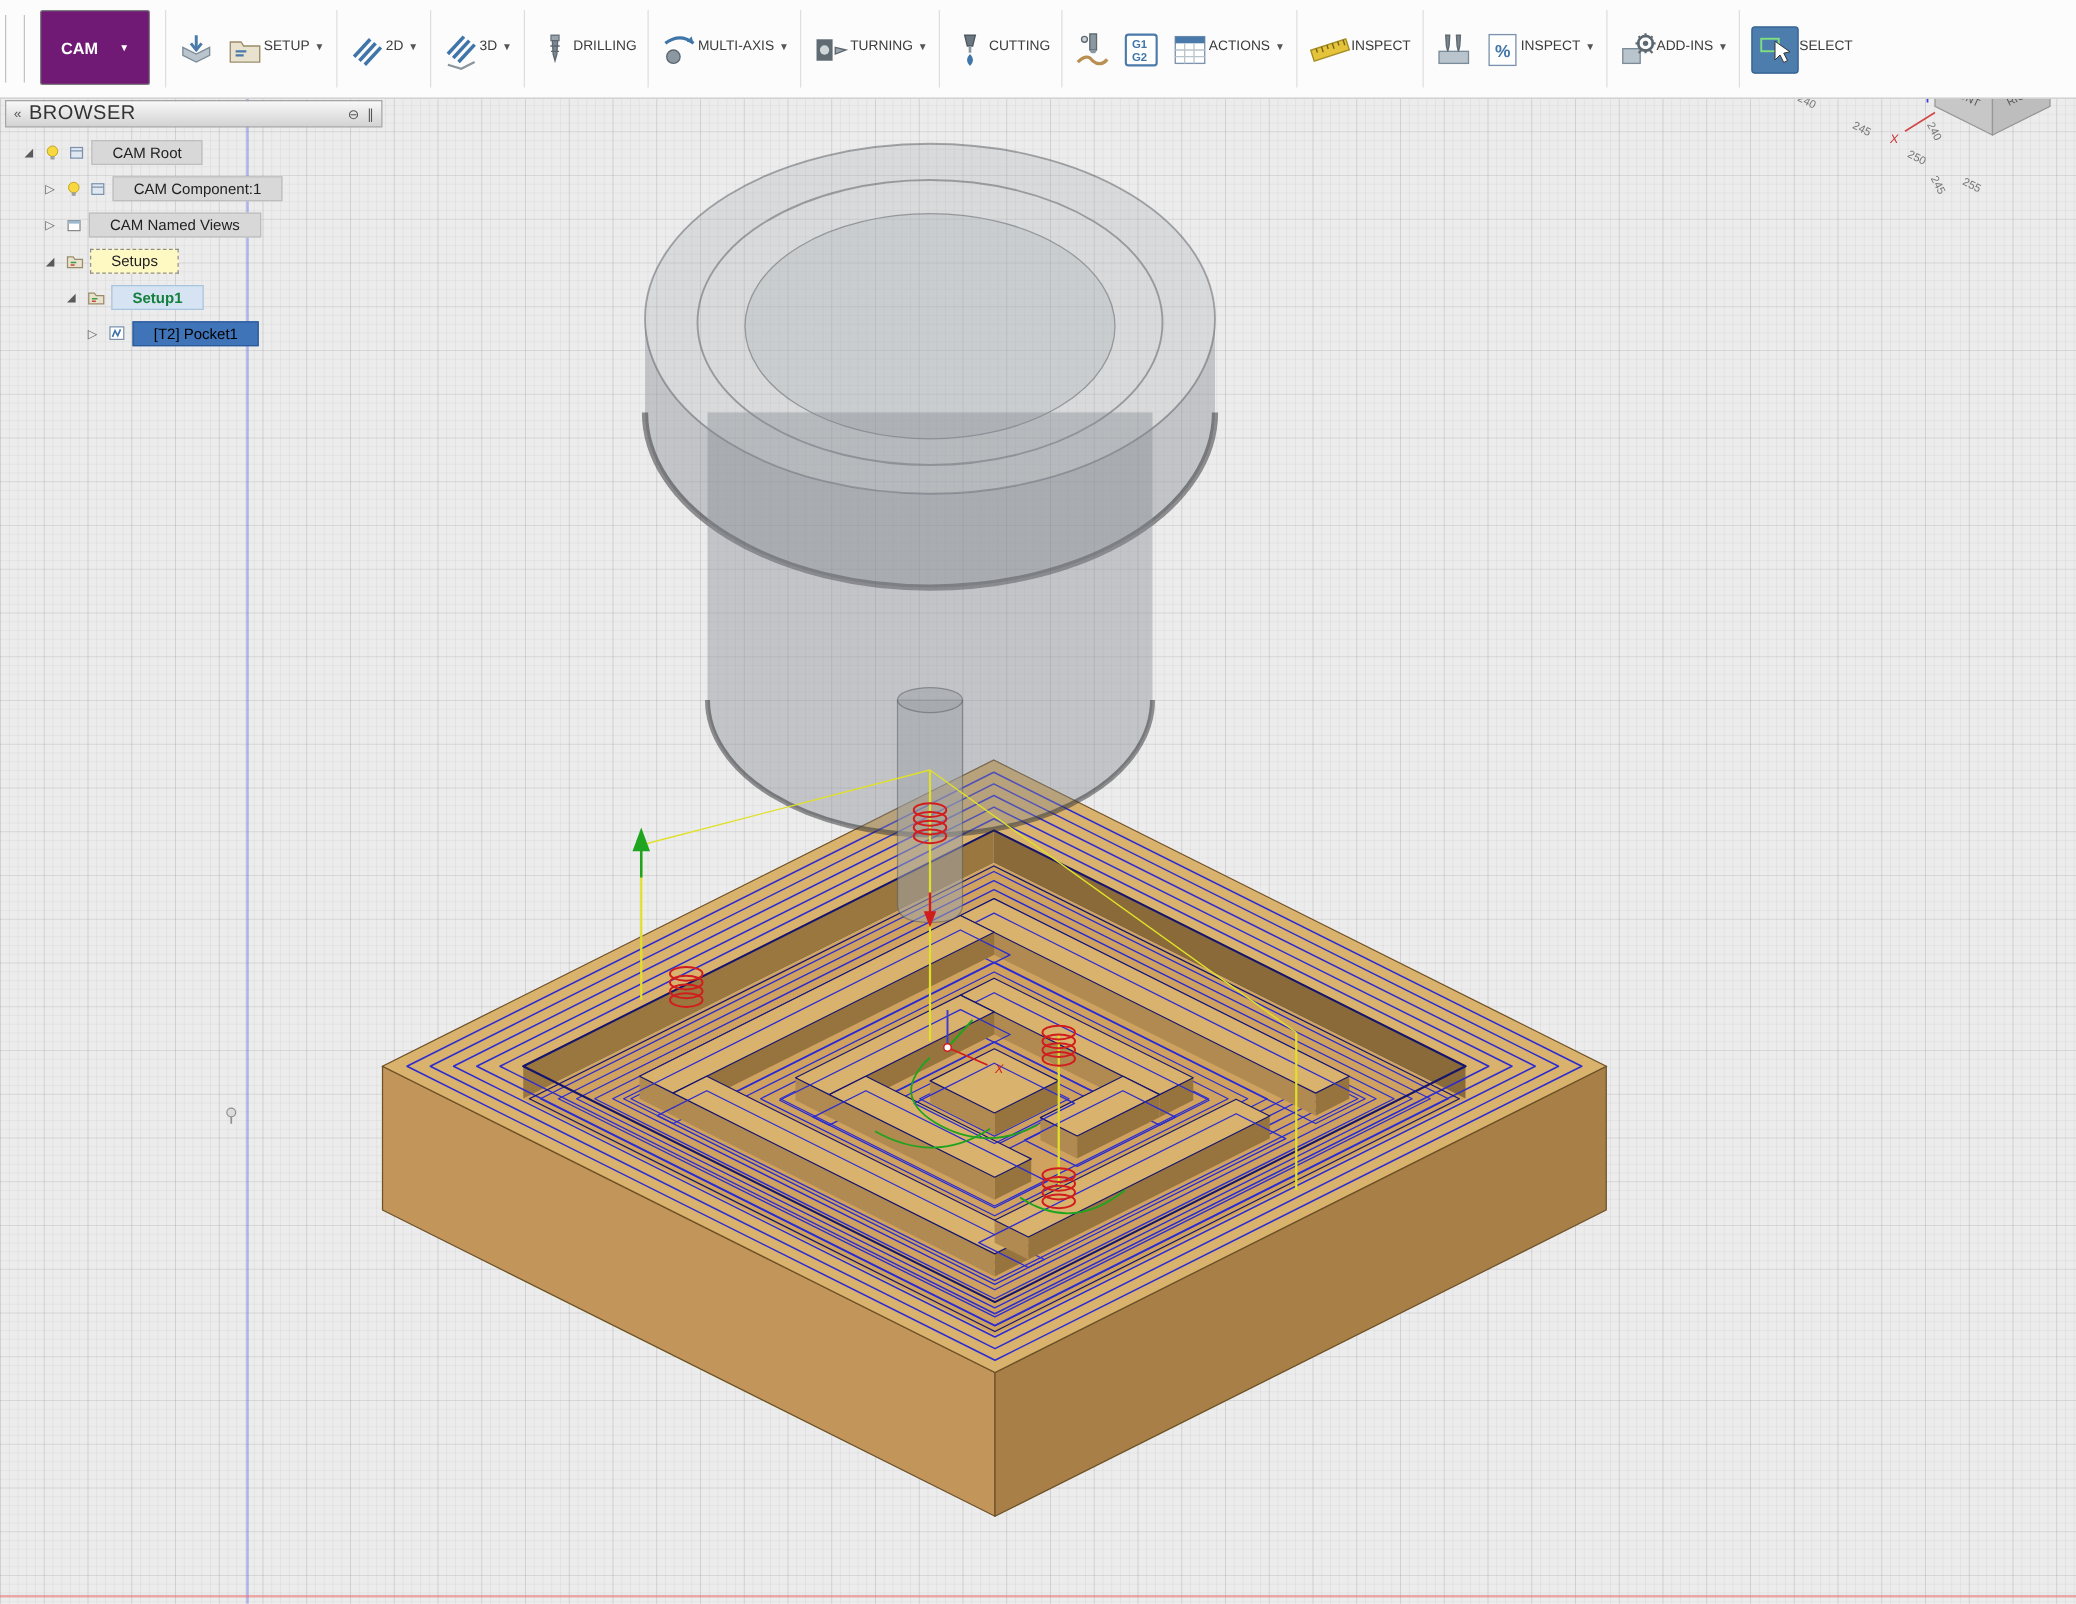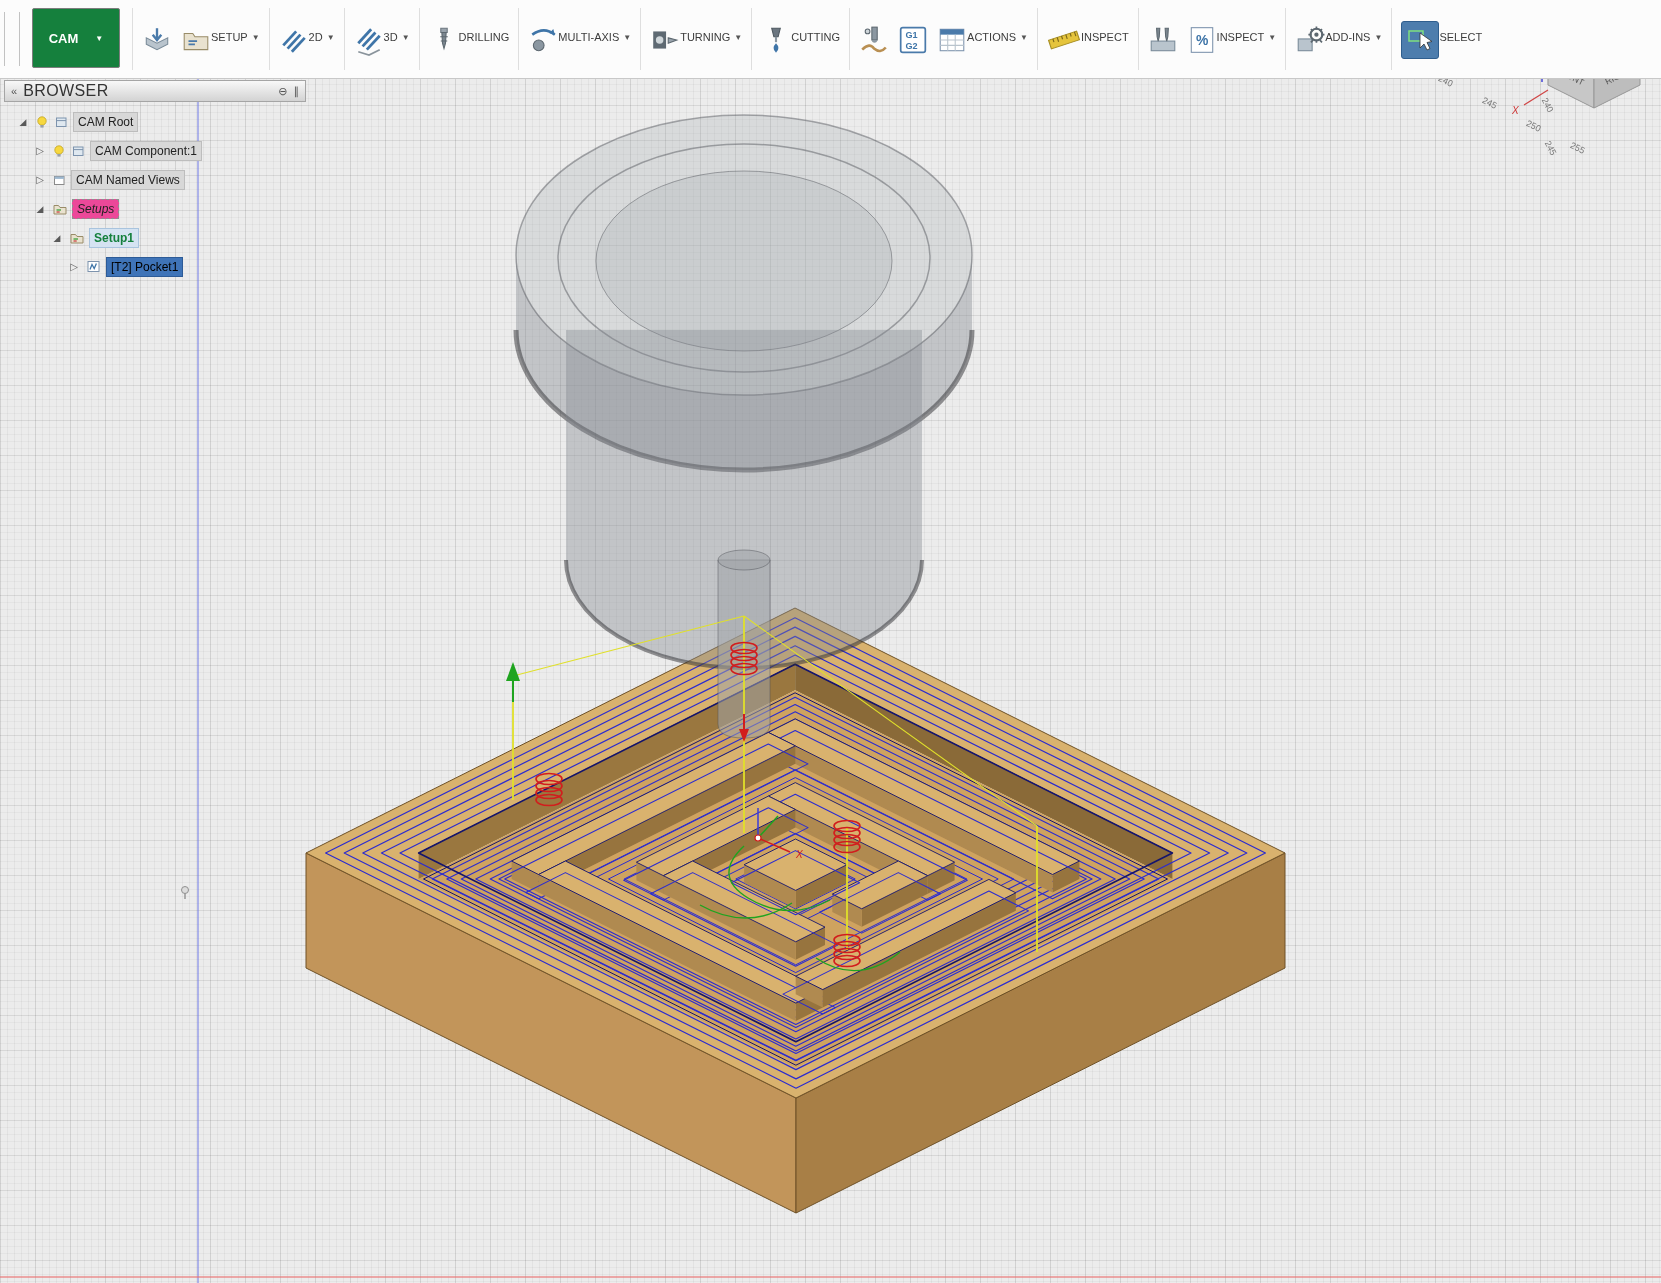--- a/index.html
+++ b/index.html
@@ -21,43 +21,43 @@
   .ruler{position:absolute;inset:0;z-index:2;pointer-events:none;}
   .ruler span{position:absolute;font-size:9px;color:#777;}
   .rl-a{transform:rotate(27deg);}
   .rl-b{transform:rotate(63deg);}
   #viewcube{position:absolute;left:1498px;top:2px;z-index:3;}
   #grid-pin{position:absolute;left:178px;top:884px;z-index:2;}
   
   .toolbar{position:absolute;top:0;left:0;right:0;height:78px;background:#fcfcfc;
     border-bottom:1px solid #c8c8c8;display:flex;align-items:stretch;z-index:5;}
   .drag-handle{width:14px;margin:12px 2px 12px 4px;border-left:1px solid #c2c2c2;border-right:1px solid #c2c2c2;}
-  .cam-btn{margin:8px 12px 10px 10px;width:86px;background:#15803d;border:1px solid #7d7d7d;border-radius:2px;
+  .cam-btn{margin:8px 12px 10px 10px;width:86px;background:#701a75;border:1px solid #7d7d7d;border-radius:2px;
     color:#fff;font-size:13px;font-weight:bold;display:flex;align-items:center;justify-content:center;gap:17px;cursor:pointer;}
   .cam-btn .caret{font-size:8px;font-weight:normal;}
   .tb-sep{width:1px;background:#dedede;margin:8px 0;}
   .tb-group{display:flex;flex-direction:row;align-items:center;padding:3px 9px 2px 9px;}
   .tb-icons{flex:1;display:flex;align-items:center;gap:9px;}
   .tb-label{font-size:11px;color:#3c3c3c;padding-bottom:5px;white-space:nowrap;display:flex;align-items:center;gap:4px;}
   .tb-label .caret{font-size:8px;color:#555;}
   .select-box{width:36px;height:36px;background:#4d7dad;border:1px solid #2f5e8e;border-radius:3px;
     display:flex;align-items:center;justify-content:center;}
   
   .browser{position:absolute;top:80px;left:4px;width:302px;z-index:4;font-size:12px;}
   .browser-header{height:20px;background:linear-gradient(#f8f8f8,#d3d3d3);border:1px solid #a5a5a5;
     display:flex;align-items:center;padding:0 6px;gap:6px;color:#333;}
   .browser-title{flex:1;font-size:16px;letter-spacing:0.4px;}
   .hdr-ic{color:#555;font-size:11px;cursor:pointer;}
   .btree{padding-top:5px;}
   .brow{height:29px;display:flex;align-items:center;gap:5px;}
   .exp{width:14px;text-align:center;color:#5a5a5a;font-size:9px;cursor:pointer;}
   .exp.col{font-size:10px;color:#666;}
   .ticon{flex:0 0 auto;}
-  .chip{background:#d8d8d8;border:1px solid #bdbdbd;padding:2px 4px;color:#222;white-space:nowrap;cursor:pointer;}
-  .chip-dashed{background:#ec4899;border:1px dashed #8f8f8f;font-style:italic;}
+  .chip{background:#d8d8d8;border:1px solid #bdbdbd;padding:2px 16px;color:#222;white-space:nowrap;cursor:pointer;}
+  .chip-dashed{background:#fef9c3;border:1px dashed #8f8f8f;}
   .chip-active{background:#d5e3f2;border:1px solid #a9c4de;color:#15803d;font-weight:bold;}
   .chip-selected{background:#3f74b8;border:1px solid #2d5b97;color:#000000;}
 </style>
 </head>
 <body>
 
 <div id="axis-v" style="background: rgba(110, 120, 230, 0.5);"></div>
 <div id="axis-h" style="background: rgba(235, 110, 110, 0.55);"></div>
 
 <svg id="scene" width="1661" height="1283" viewBox="0 0 1661 1283">

